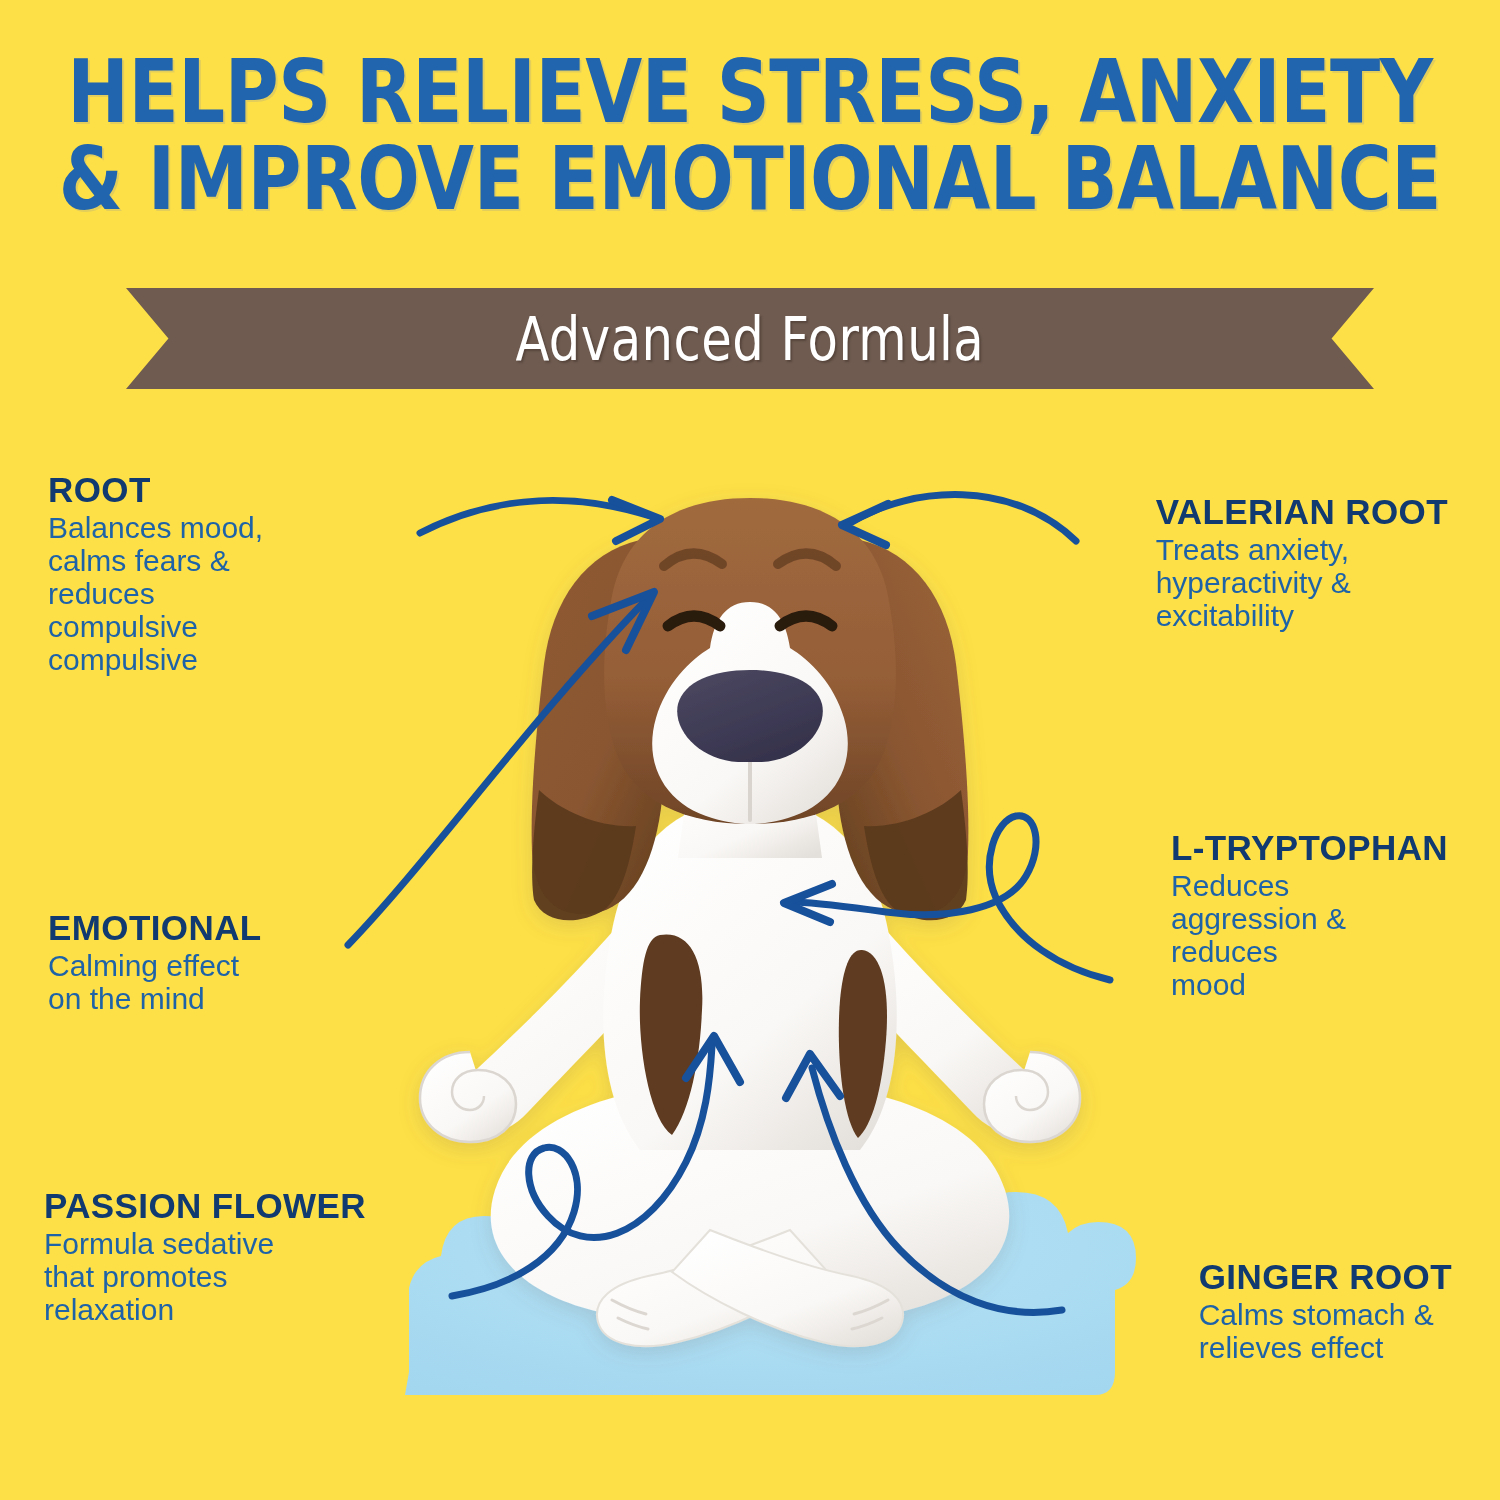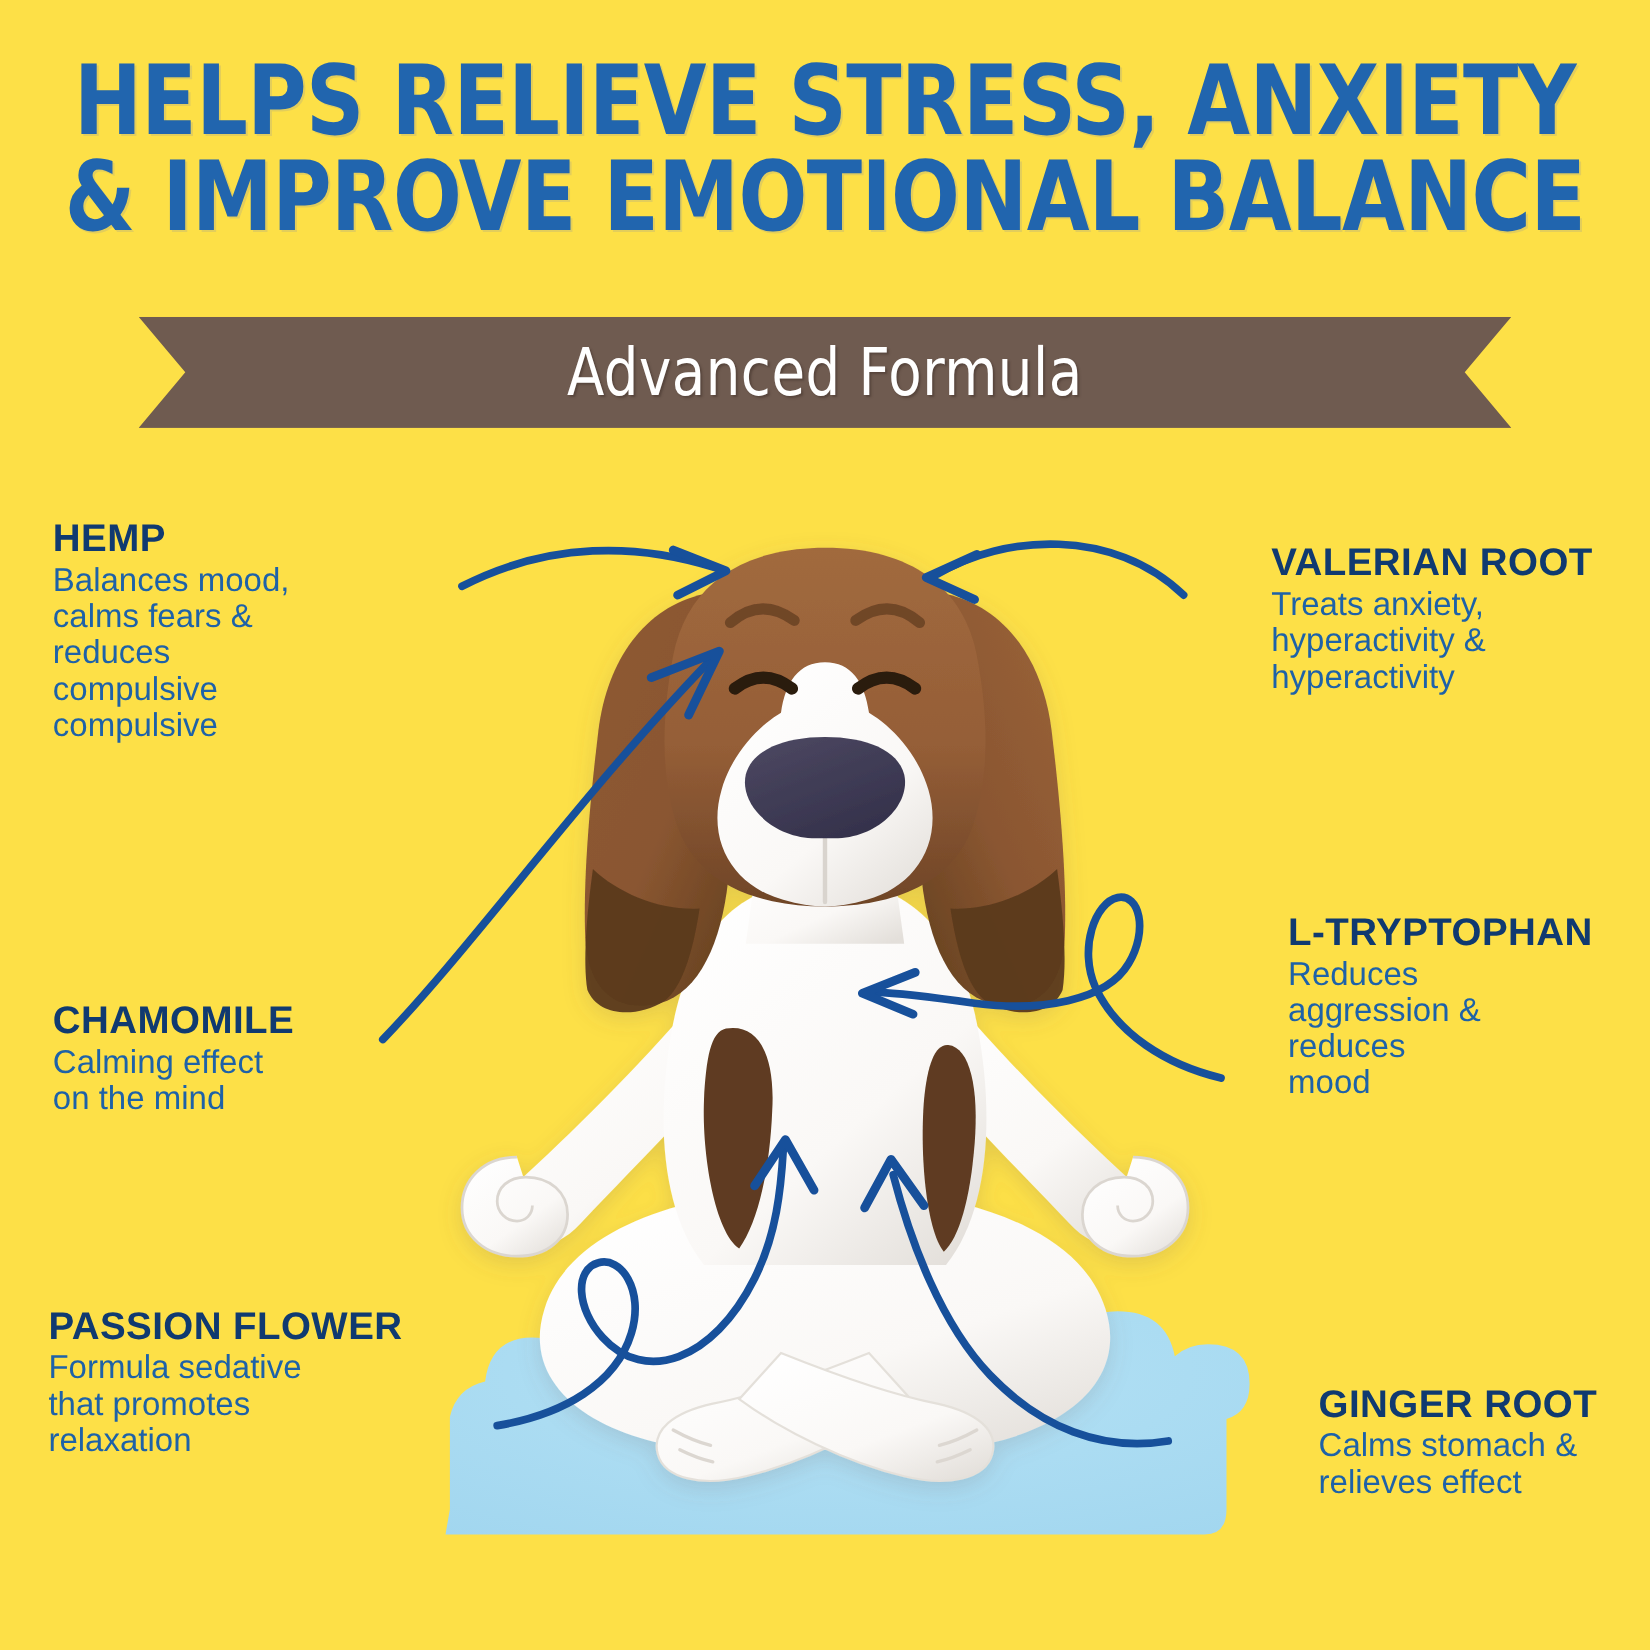--- a/index.html
+++ b/index.html
@@ -328,53 +328,53 @@
 
       <g>
         <path d="M 1062 1310 C 1002 1320 946 1298 900 1250
                  C 856 1204 828 1130 812 1068"></path>
         <path d="M 786 1098 L 810 1054 L 840 1096" stroke-width="8"></path>
       </g>
     </g>
   </svg>
 
   <div class="callout left" id="c-hemp">
-    <div class="title">HEMP</div>
+    <div class="title">ROOT</div>
     <div class="body">
       <span>Balances mood,</span>
       <span>calms fears &amp;</span>
       <span>reduces</span>
       <span>compulsive</span>
       <span>compulsive</span>
     </div>
   </div>
 
   <div class="callout left" id="c-chamomile">
-    <div class="title">CHAMOMILE</div>
+    <div class="title">EMOTIONAL</div>
     <div class="body">
       <span>Calming effect</span>
       <span>on the mind</span>
     </div>
   </div>
 
   <div class="callout left" id="c-passion">
     <div class="title">PASSION FLOWER</div>
     <div class="body">
       <span>Formula sedative</span>
       <span>that promotes</span>
       <span>relaxation</span>
     </div>
   </div>
 
   <div class="callout right" id="c-valerian">
     <div class="title">VALERIAN ROOT</div>
     <div class="body">
       <span>Treats anxiety,</span>
       <span>hyperactivity &amp;</span>
-      <span>hyperactivity</span>
+      <span>excitability</span>
     </div>
   </div>
 
   <div class="callout right" id="c-tryptophan">
     <div class="title">L-TRYPTOPHAN</div>
     <div class="body">
       <span>Reduces</span>
       <span>aggression &amp;</span>
       <span>reduces</span>
       <span>mood</span>

